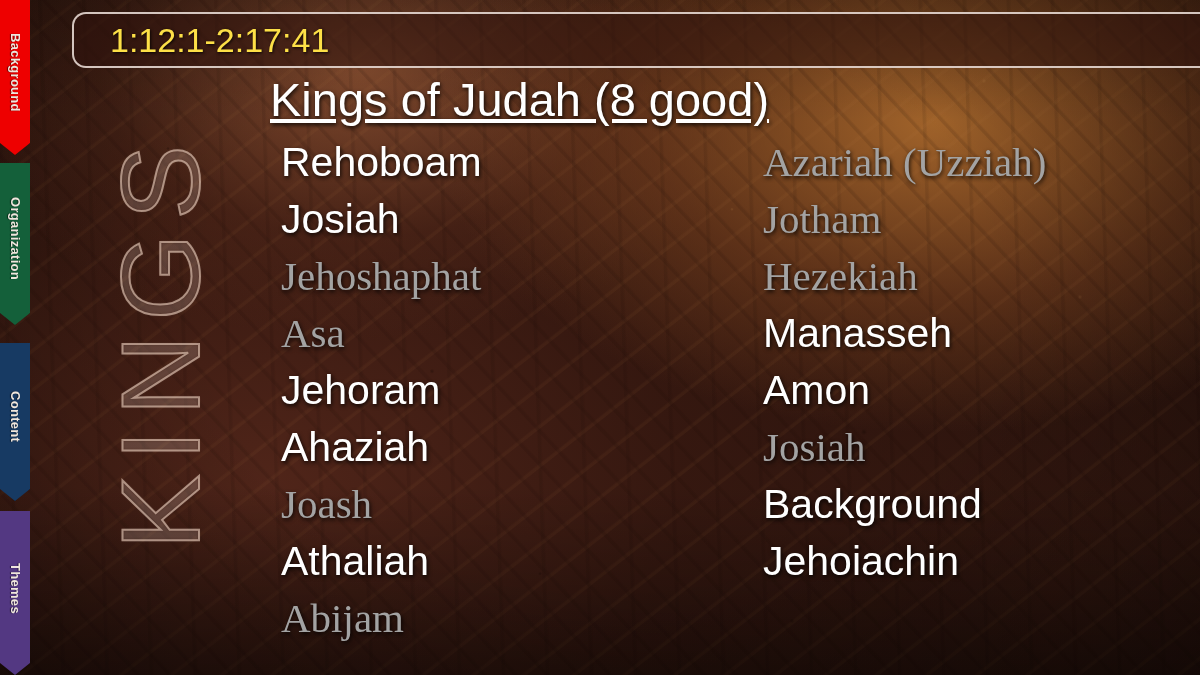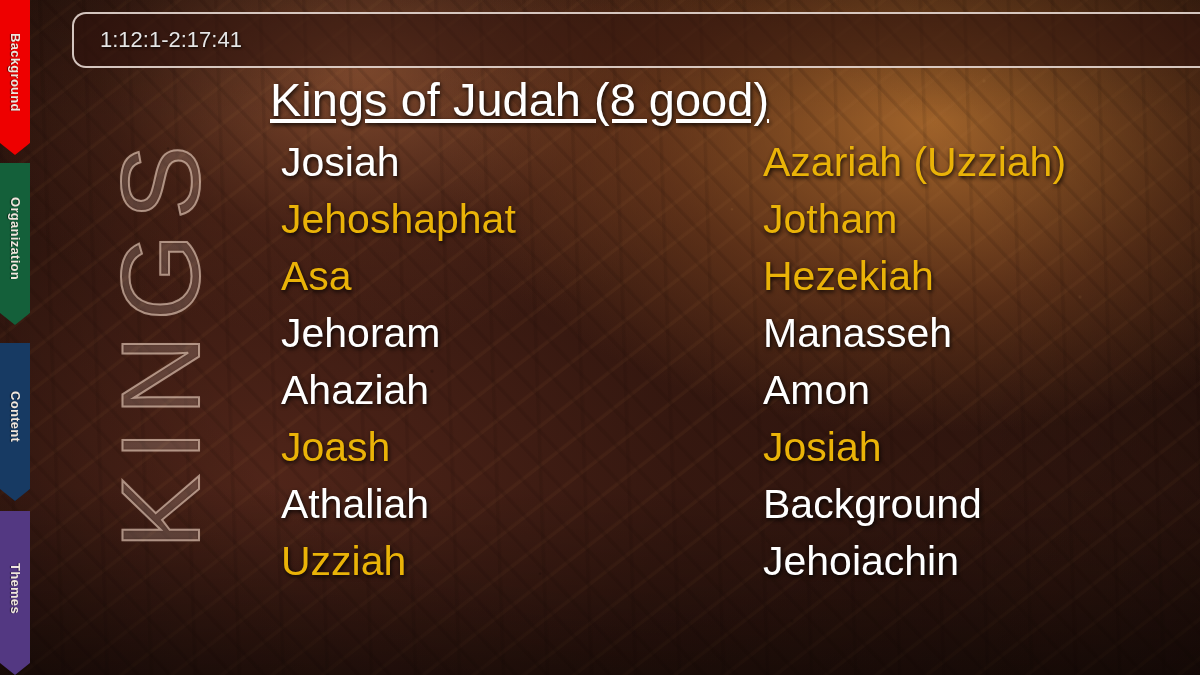--- a/index.html
+++ b/index.html
@@ -142,23 +142,23 @@
     padding-left: 22px;
     white-space: nowrap;
   }
   .title-main {
     font-size: 42px;
     color: #ffffff;
     letter-spacing: .5px;
     text-shadow: 1px 1px 3px rgba(0,0,0,.85);
   }
   .title-ref {
-    font-size: 22px;
-    color: #e5e5e5;
-    margin-left: 4px;
+    font-size: 34px;
+    color: #fde047;
+    margin-left: 14px;
     text-shadow: 1px 1px 3px rgba(0,0,0,.85);
   }
 
   
   .subtitle {
     position: absolute;
     left: 270px;
     top: 72px;
     z-index: 5;
     font-size: 47px;
@@ -176,21 +176,21 @@
   }
   .col-left  { left: 281px; }
   .col-right { left: 763px; }
 
   .king {
     font-size: 41px;
     line-height: 57px;
     white-space: nowrap;
     text-shadow: 1px 2px 4px rgba(0,0,0,.85);
   }
-  .king.good { color: #eab308; }
+  .king.good { color: #a3a3a3; font-family: Liberation Serif, serif; }
   .king.bad  { color: #ffffff; }
 </style>
 </head>
 <body>
 
 <div id="slide">
 
   <div class="tex tex-base"></div>
   <div class="tex tex-veins"></div>
   <div class="tex tex-speck"></div>
@@ -215,28 +215,29 @@
       </div>
     </div>
 
   <div class="title-bar">
     <span class="title-ref">1:12:1-2:17:41</span>
   </div>
 
   <div class="subtitle">Kings of Judah (8 good)</div>
 
   <div class="col col-left" id="col-left">
+      <div class="king bad">Rehoboam</div>
       <div class="king bad">Josiah</div>
       <div class="king good">Jehoshaphat</div>
       <div class="king good">Asa</div>
       <div class="king bad">Jehoram</div>
       <div class="king bad">Ahaziah</div>
       <div class="king good">Joash</div>
       <div class="king bad">Athaliah</div>
-      <div class="king good">Uzziah</div>
+      <div class="king good">Abijam</div>
     </div>
   <div class="col col-right" id="col-right">
       <div class="king good">Azariah  (Uzziah)</div>
       <div class="king good">Jotham</div>
       <div class="king good">Hezekiah</div>
       <div class="king bad">Manasseh</div>
       <div class="king bad">Amon</div>
       <div class="king good">Josiah</div>
       <div class="king bad">Background</div>
       <div class="king bad">Jehoiachin</div>

